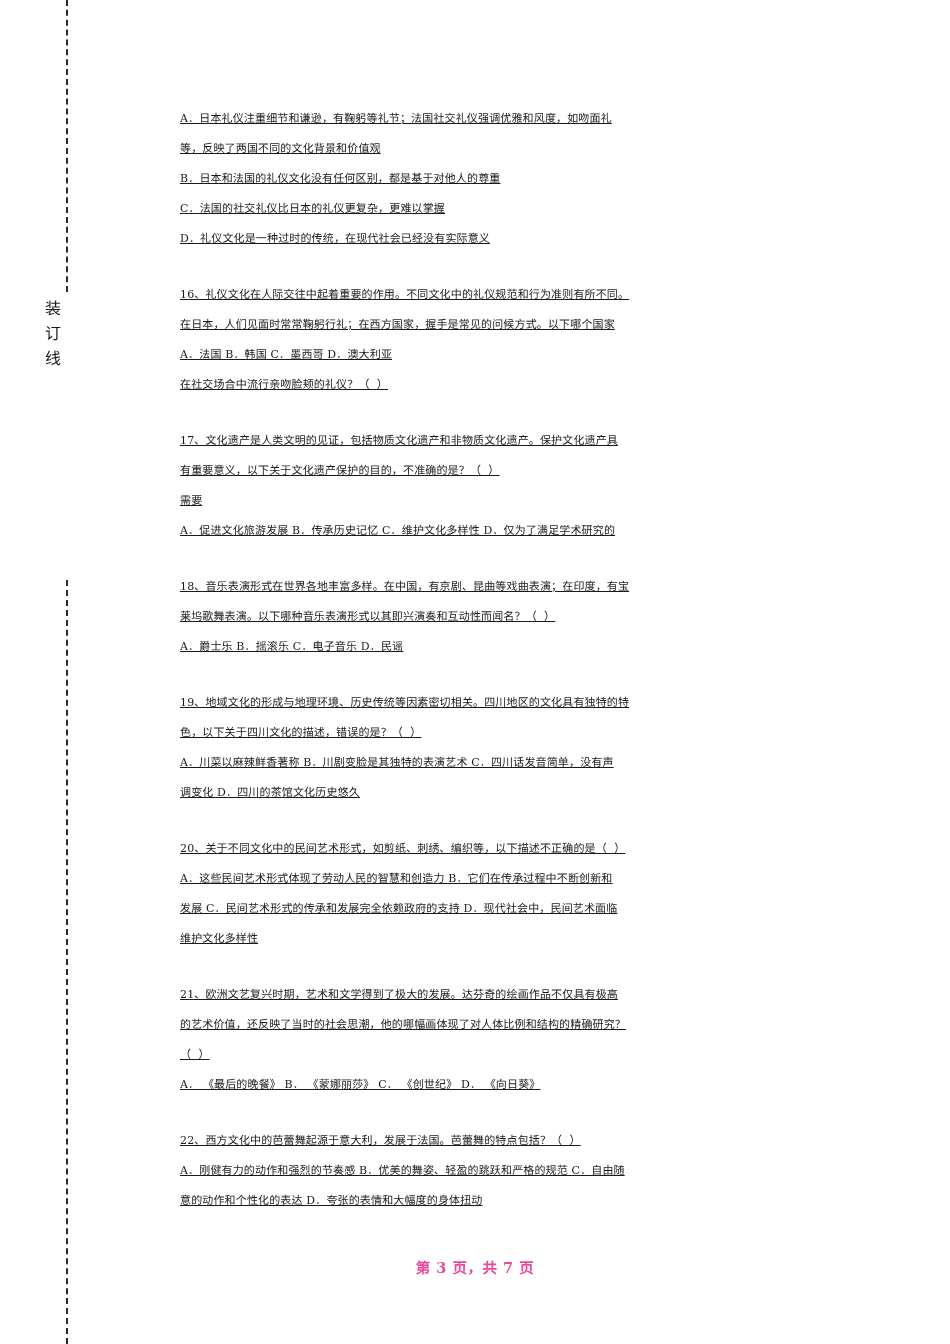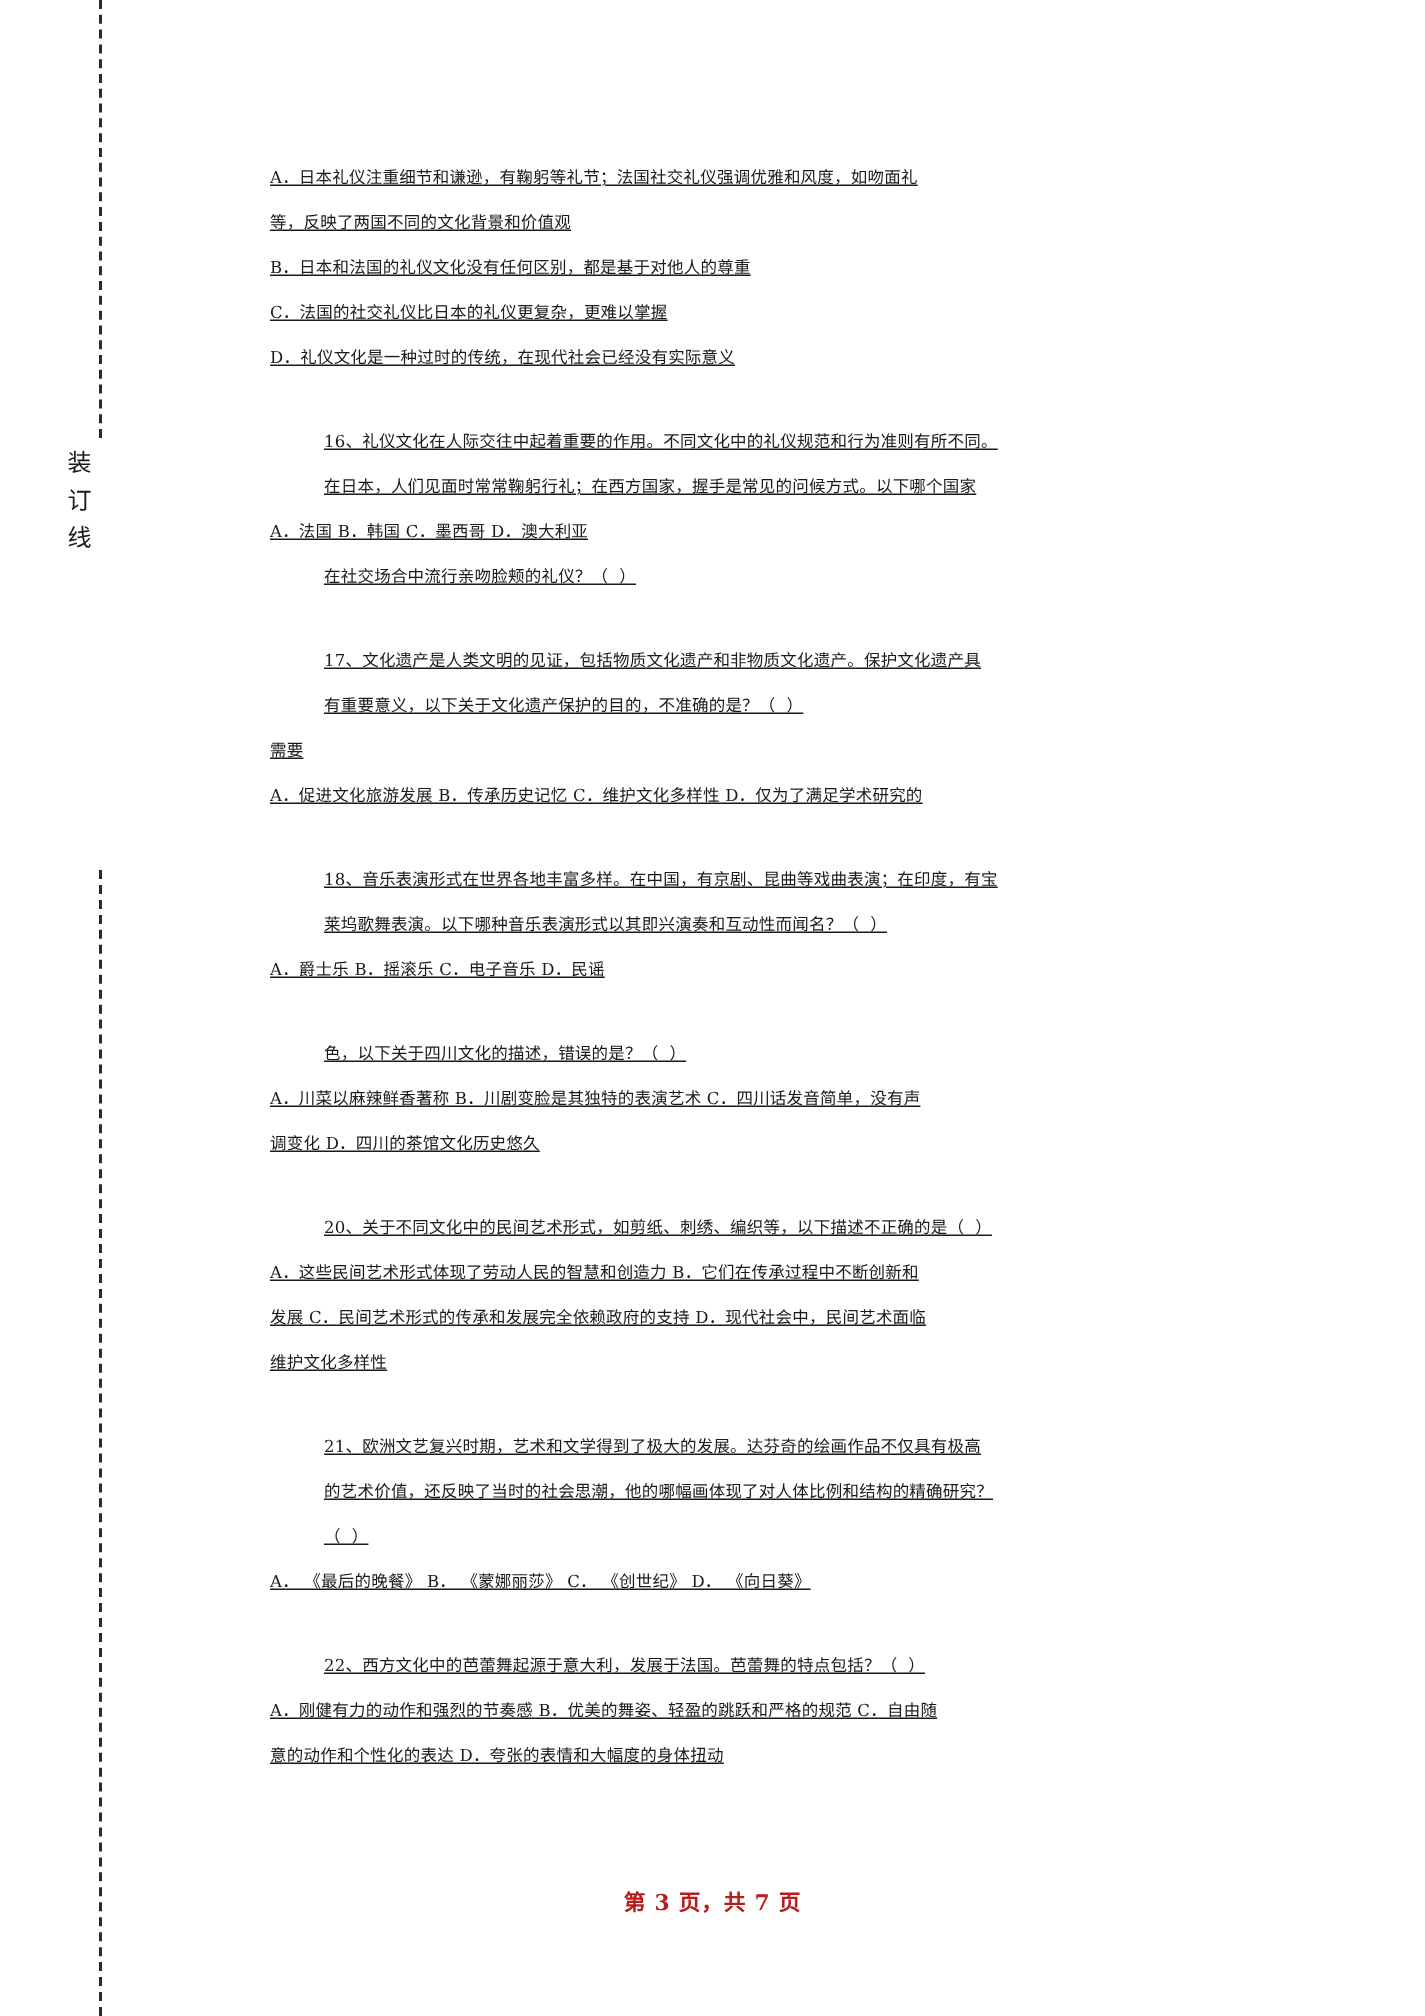--- a/index.html
+++ b/index.html
@@ -67,38 +67,38 @@
     line-height: 30px;
     letter-spacing: 0.15px;
     text-align: justify;
     text-justify: inter-character;
     white-space: pre-wrap;
     word-break: break-all;
     text-decoration: underline;
   }
 
   
-  .stem   { text-align: justify; margin-left: 36px; }
+  .stem   { text-align: justify; }
   .option { text-align: justify; }
 
   
   #page-footer {
     position: absolute;
     left: 0;
     top: 1258px;
     width: 950px;
     text-align: center;
   }
   #page-footer-text {
     display: inline-block;
     font-size: 14.5px;
     line-height: 20px;
     font-weight: 700;
     letter-spacing: 0.5px;
-    color: #b91c1c;
+    color: #ec4899;
     font-family: "DejaVu Serif", "Liberation Serif", serif;
   }
 </style>
 </head>
 <body>
 
 <div id="binding-margin">
   <div class="binding-rule" id="binding-rule-top"></div>
   <div class="binding-rule" id="binding-rule-bottom"></div>
   <div id="binding-label">
@@ -132,20 +132,21 @@
     <div class="line option">A．促进文化旅游发展 B．传承历史记忆 C．维护文化多样性 D．仅为了满足学术研究的</div>
   </div>
 
   <div class="block">
     <div class="line stem">18、音乐表演形式在世界各地丰富多样。在中国，有京剧、昆曲等戏曲表演；在印度，有宝</div>
     <div class="line stem">莱坞歌舞表演。以下哪种音乐表演形式以其即兴演奏和互动性而闻名？（  ）</div>
     <div class="line option">A．爵士乐 B．摇滚乐 C．电子音乐 D．民谣</div>
   </div>
 
   <div class="block">
+    <div class="line stem">19、地域文化的形成与地理环境、历史传统等因素密切相关。四川地区的文化具有独特的特</div>
     <div class="line stem">色，以下关于四川文化的描述，错误的是？（  ）</div>
     <div class="line option">A．川菜以麻辣鲜香著称 B．川剧变脸是其独特的表演艺术 C．四川话发音简单，没有声</div>
     <div class="line option">调变化 D．四川的茶馆文化历史悠久</div>
   </div>
 
   <div class="block">
     <div class="line stem">20、关于不同文化中的民间艺术形式，如剪纸、刺绣、编织等，以下描述不正确的是（  ）</div>
     <div class="line option">A．这些民间艺术形式体现了劳动人民的智慧和创造力 B．它们在传承过程中不断创新和</div>
     <div class="line option">发展 C．民间艺术形式的传承和发展完全依赖政府的支持 D．现代社会中，民间艺术面临</div>
     <div class="line option">维护文化多样性</div>

